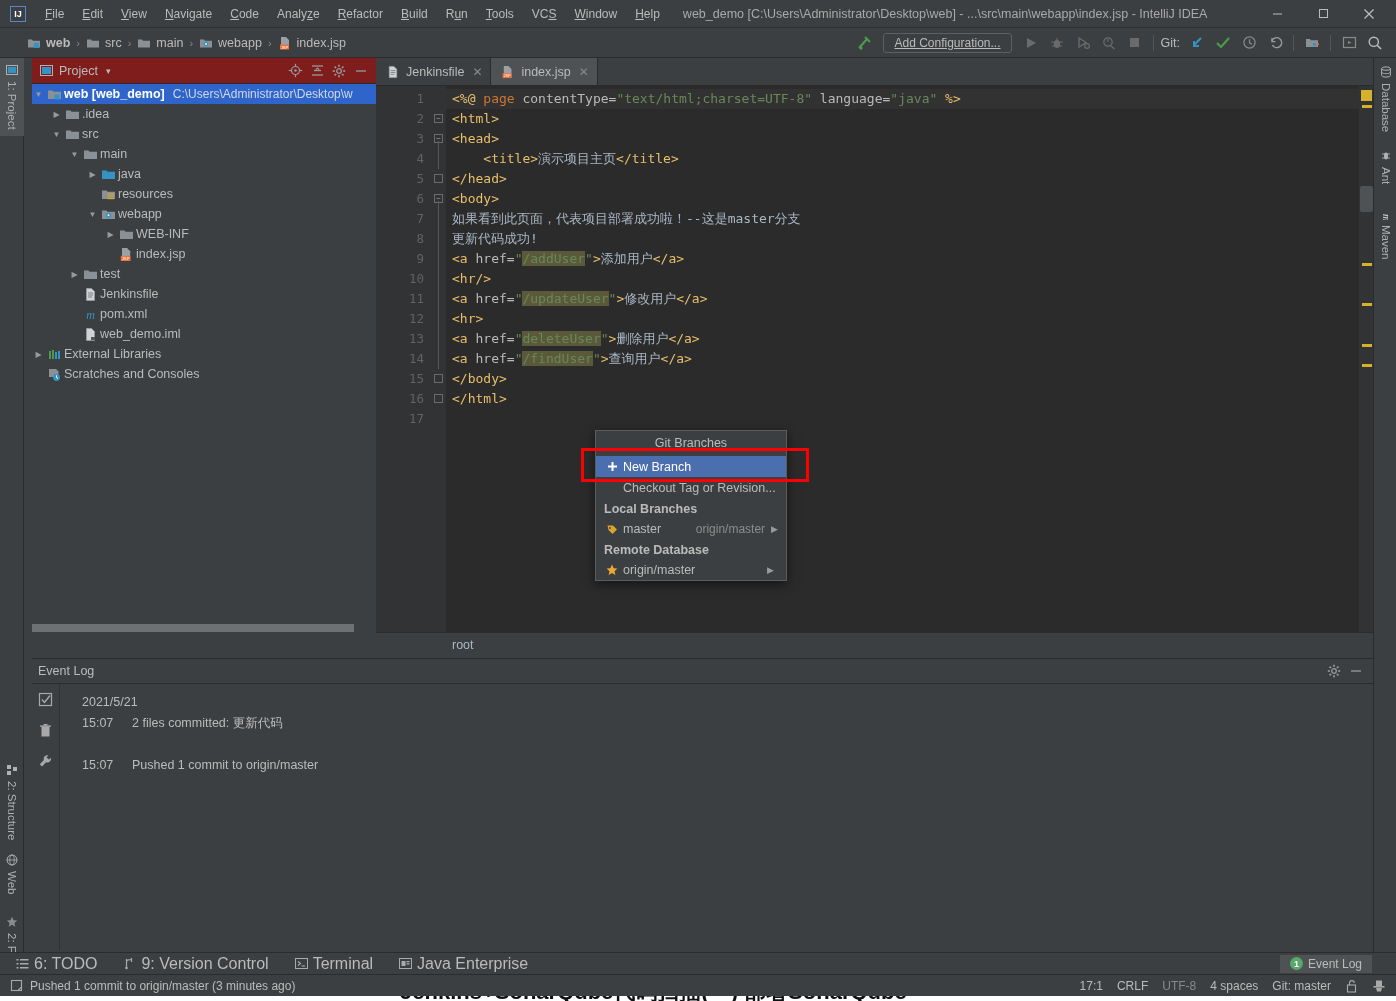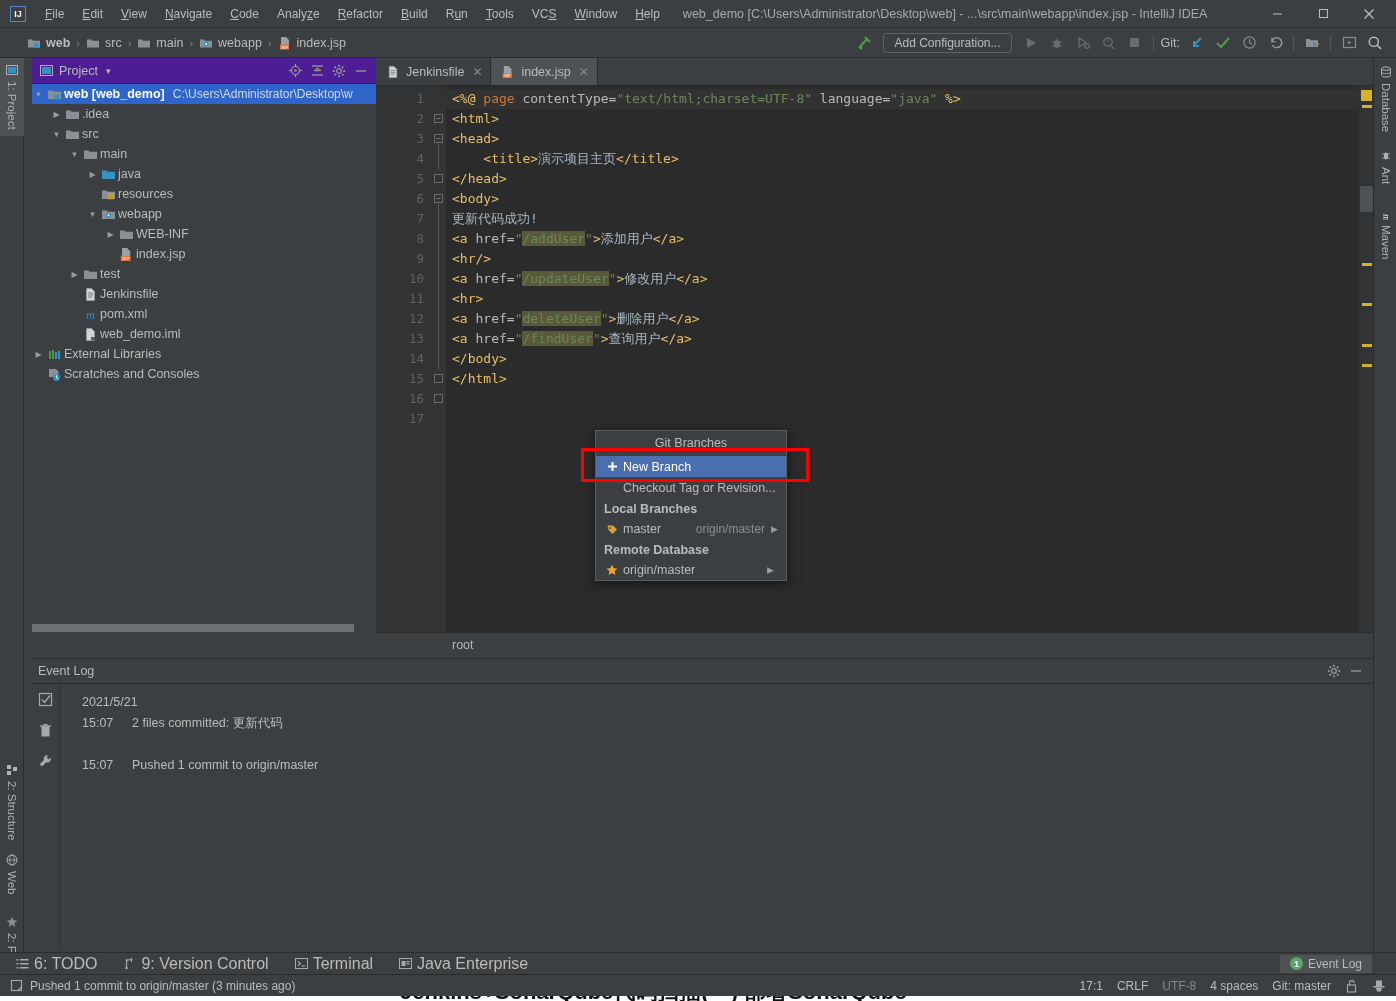--- a/index.html
+++ b/index.html
@@ -50,21 +50,21 @@
   }
   .crumbs { display: flex; align-items: center; margin-left: 24px; }
   .crumb { display: flex; align-items: center; color: #bbbbbb; font-size: 12.5px; padding: 2px 3px; }
   .crumb.bold { font-weight: bold; }
   .crumb-sep { color: #888; margin: 0 3px; font-size: 11px; }
   .crumb .ic { margin-right: 5px; display: inline-flex; }
 
   .nav-right { margin-left: auto; display: flex; align-items: center; margin-right: 8px; }
   .add-config {
     border: 1px solid #5e6060; border-radius: 3px; padding: 2px 10px;
-    font-size: 12px; color: #bbbbbb; margin: 8px 6px; background: #3c3f41;
+    font-size: 12px; color: #bbbbbb; margin: 8px 6px; background: #3c3f41; text-decoration: underline;
   }
   .tb-icon {
     width: 26px; height: 24px; display: flex; align-items: center;
     justify-content: center; color: #8a8a8a;
   }
   .tb-sep { width: 1px; height: 16px; background: #555; margin: 0 5px; }
   .git-label { font-size: 12.5px; color: #bbbbbb; margin: 0 4px 0 2px; }
 
   
   .left-strip {
@@ -86,21 +86,21 @@
     position: absolute; right: 0; top: 58px; width: 23px; height: 903px;
     background: #3c3f41; border-left: 1px solid #2b2b2b;
   }
 
   
   .project-panel {
     position: absolute; left: 32px; top: 58px; width: 344px; height: 574px;
     background: #3c3f41; display: flex; flex-direction: column;
   }
   .pp-header {
-    height: 26px; display: flex; background: #4c1d95;
+    height: 26px; display: flex; background: #7f1d1d;
     border-bottom: 1px solid #2b2b2b; flex: none; gap: 40px;
   }
   .pp-title { display: flex; align-items: center; font-size: 12.5px; color: #bbbbbb; margin-left: 8px; }
   .pp-actions { margin-left: auto; display: flex; align-items: center; margin-right: 4px; }
   .pp-act { width: 22px; height: 22px; display: flex; align-items: center; justify-content: center; color: #9a9a9a; }
   .pp-body { flex: 1; background: #3c3f41; overflow: hidden; position: relative; padding-top: 0; }
   .tree-row {
     height: 20px; display: flex; align-items: center; font-size: 12.5px;
     color: #bbbbbb; white-space: nowrap; padding-right: 4px;
   }
@@ -882,20 +882,21 @@
         <div class="fold-cell"></div>
       </div>
 
       <div class="code">
         <div class="cl cur"><span class="tagbr">&lt;%@ </span><span class="kw">page </span><span class="attr">contentType=</span><span class="str">"text/html;charset=UTF-8"</span><span class="attr"> language=</span><span class="str">"java"</span><span class="tagbr"> %&gt;</span></div>
         <div class="cl"><span class="tagbr">&lt;html&gt;</span></div>
         <div class="cl"><span class="tagbr">&lt;head&gt;</span></div>
         <div class="cl"><span class="tagbr">    &lt;title&gt;</span><span class="txt">演示项目主页</span><span class="tagbr">&lt;/title&gt;</span></div>
         <div class="cl"><span class="tagbr">&lt;/head&gt;</span></div>
         <div class="cl"><span class="tagbr">&lt;body&gt;</span></div>
+        <div class="cl"><span class="txt">如果看到此页面，代表项目部署成功啦！--这是master分支</span></div>
         <div class="cl"><span class="txt">更新代码成功!</span></div>
         <div class="cl"><span class="tagbr">&lt;a </span><span class="attr">href=</span><span class="str">"</span><span class="strhl">/addUser</span><span class="str">"</span><span class="tagbr">&gt;</span><span class="txt">添加用户</span><span class="tagbr">&lt;/a&gt;</span></div>
         <div class="cl"><span class="tagbr">&lt;hr/&gt;</span></div>
         <div class="cl"><span class="tagbr">&lt;a </span><span class="attr">href=</span><span class="str">"</span><span class="strhl">/updateUser</span><span class="str">"</span><span class="tagbr">&gt;</span><span class="txt">修改用户</span><span class="tagbr">&lt;/a&gt;</span></div>
         <div class="cl"><span class="tagbr">&lt;hr&gt;</span></div>
         <div class="cl"><span class="tagbr">&lt;a </span><span class="attr">href=</span><span class="str">"</span><span class="strhl">deleteUser</span><span class="str">"</span><span class="tagbr">&gt;</span><span class="txt">删除用户</span><span class="tagbr">&lt;/a&gt;</span></div>
         <div class="cl"><span class="tagbr">&lt;a </span><span class="attr">href=</span><span class="str">"</span><span class="strhl">/findUser</span><span class="str">"</span><span class="tagbr">&gt;</span><span class="txt">查询用户</span><span class="tagbr">&lt;/a&gt;</span></div>
         <div class="cl"><span class="tagbr">&lt;/body&gt;</span></div>
         <div class="cl"><span class="tagbr">&lt;/html&gt;</span></div>
         <div class="cl"></div>

